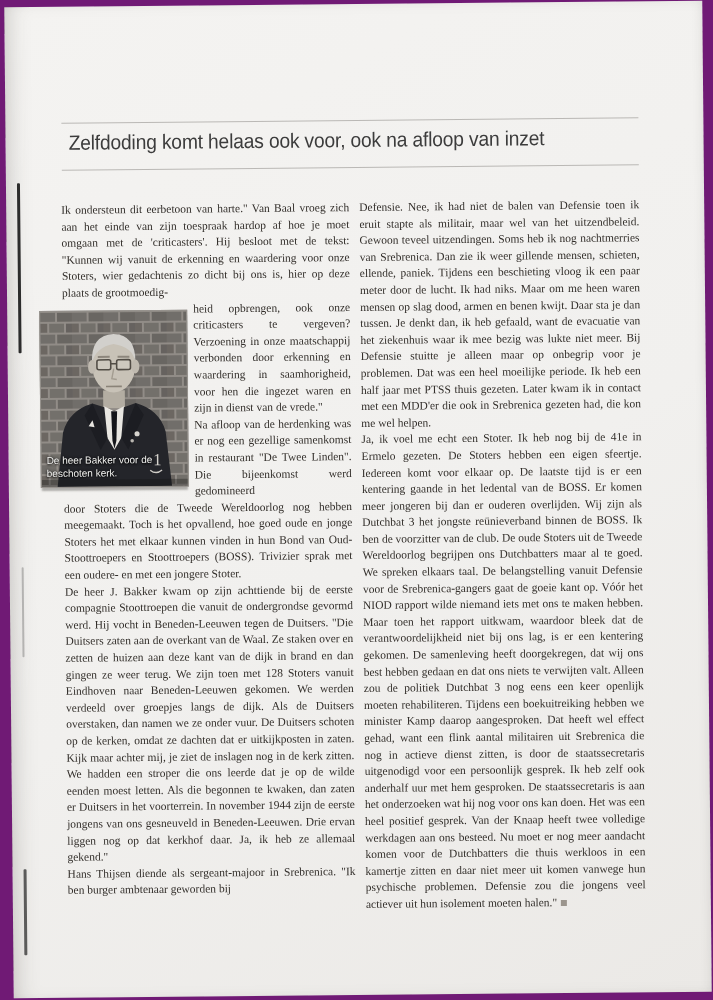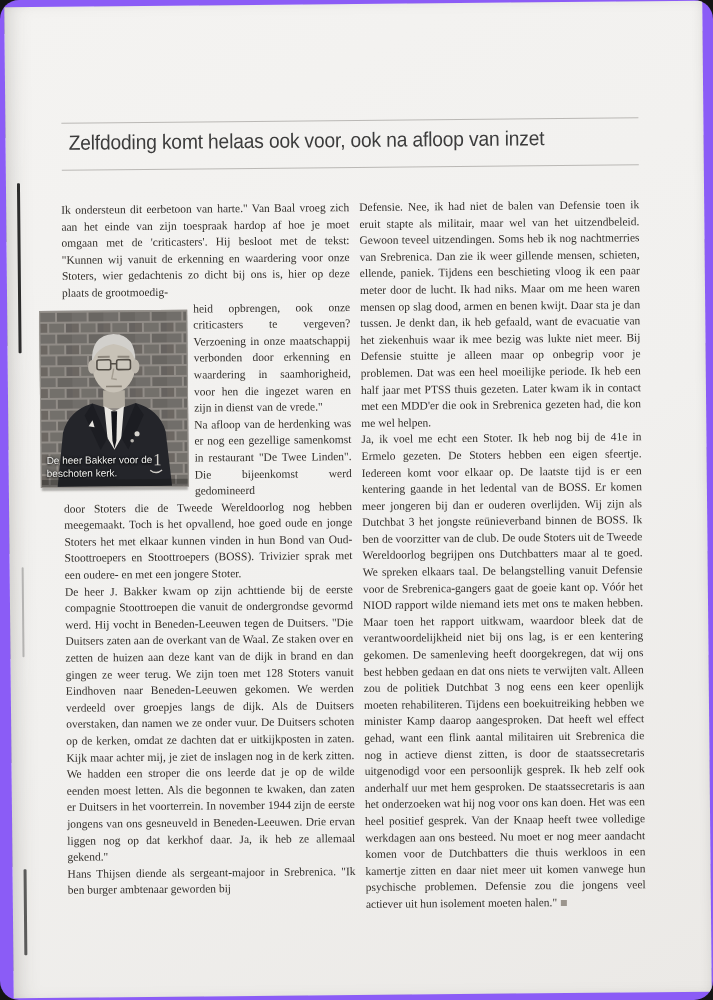--- a/index.html
+++ b/index.html
@@ -1,17 +1,17 @@
 <!DOCTYPE html>
 <html><head>
 <meta charset="utf-8">
 <style>
   html,body{margin:0;padding:0;background:#151514;}
-  #stage{position:relative;width:713px;height:1000px;background:#8b5cf6;overflow:hidden;
-         font-family:"Liberation Serif", serif;border-radius:19px;}
+  #stage{position:relative;width:713px;height:1000px;background:#701a75;overflow:hidden;
+         font-family:"Liberation Serif", serif;}
   
   #page{position:absolute;left:9px;top:4px;width:698px;height:991px;
         background:linear-gradient(150deg,#f4f3f1 0%,#f1f0ee 55%,#ebe9e6 100%);
         transform:rotate(-0.55deg);transform-origin:50% 50%;
         box-shadow:inset 16px 0 26px -18px rgba(60,55,50,.35), inset -6px 0 14px -10px rgba(60,55,50,.25);}
   
   .artifact{position:absolute;background:#2c2c2c;border-radius:1px;}
   #artifact-1{left:11px;top:176px;width:3px;height:170px;}
   #artifact-2{left:12px;top:560px;width:2px;height:90px;opacity:.28;}
   #artifact-3{left:11px;top:862px;width:3px;height:86px;opacity:.75;}

